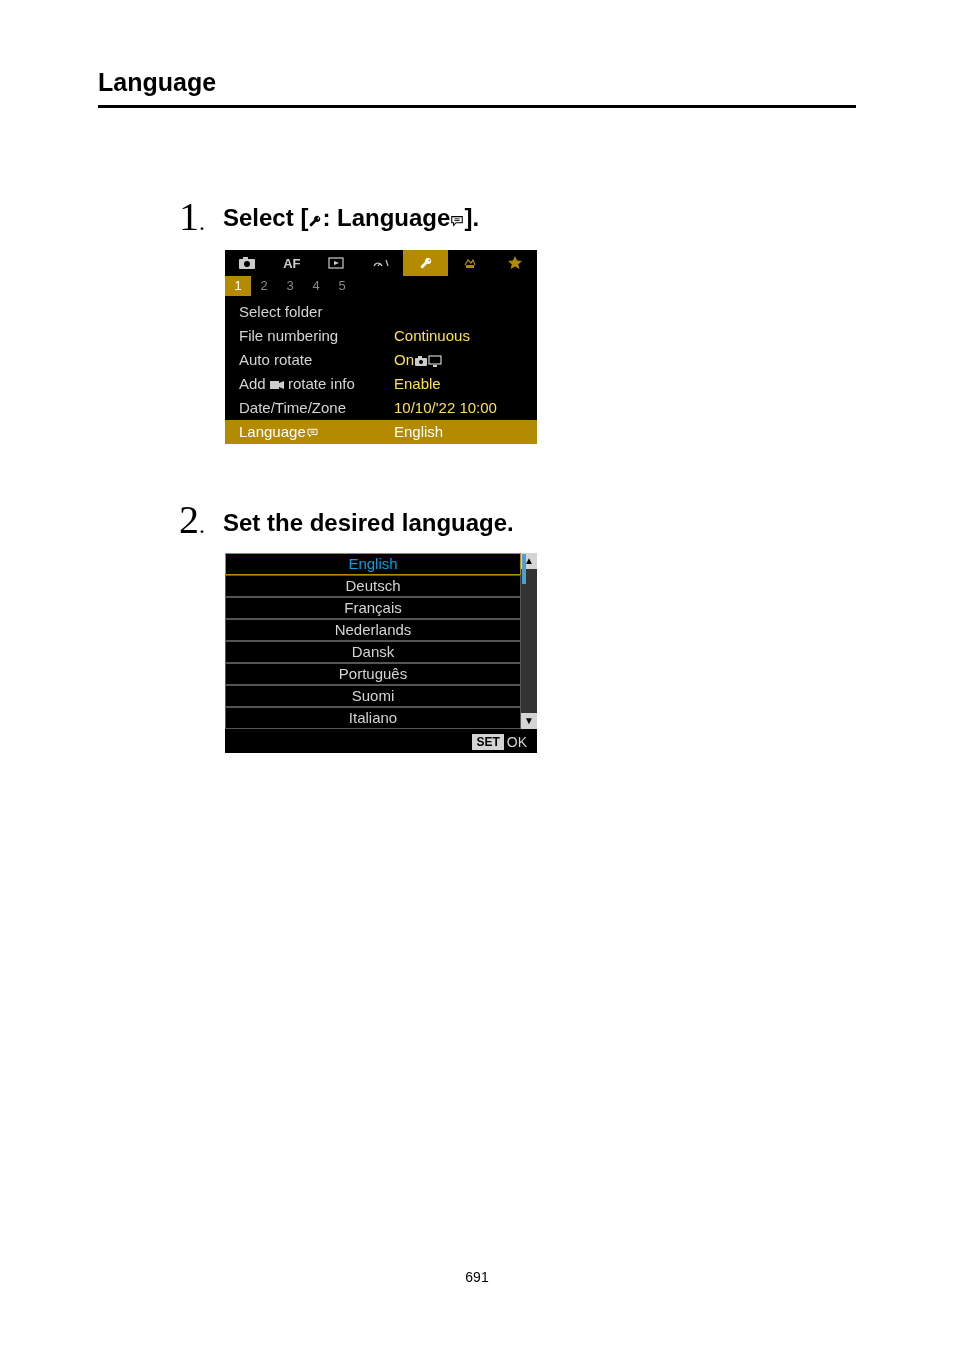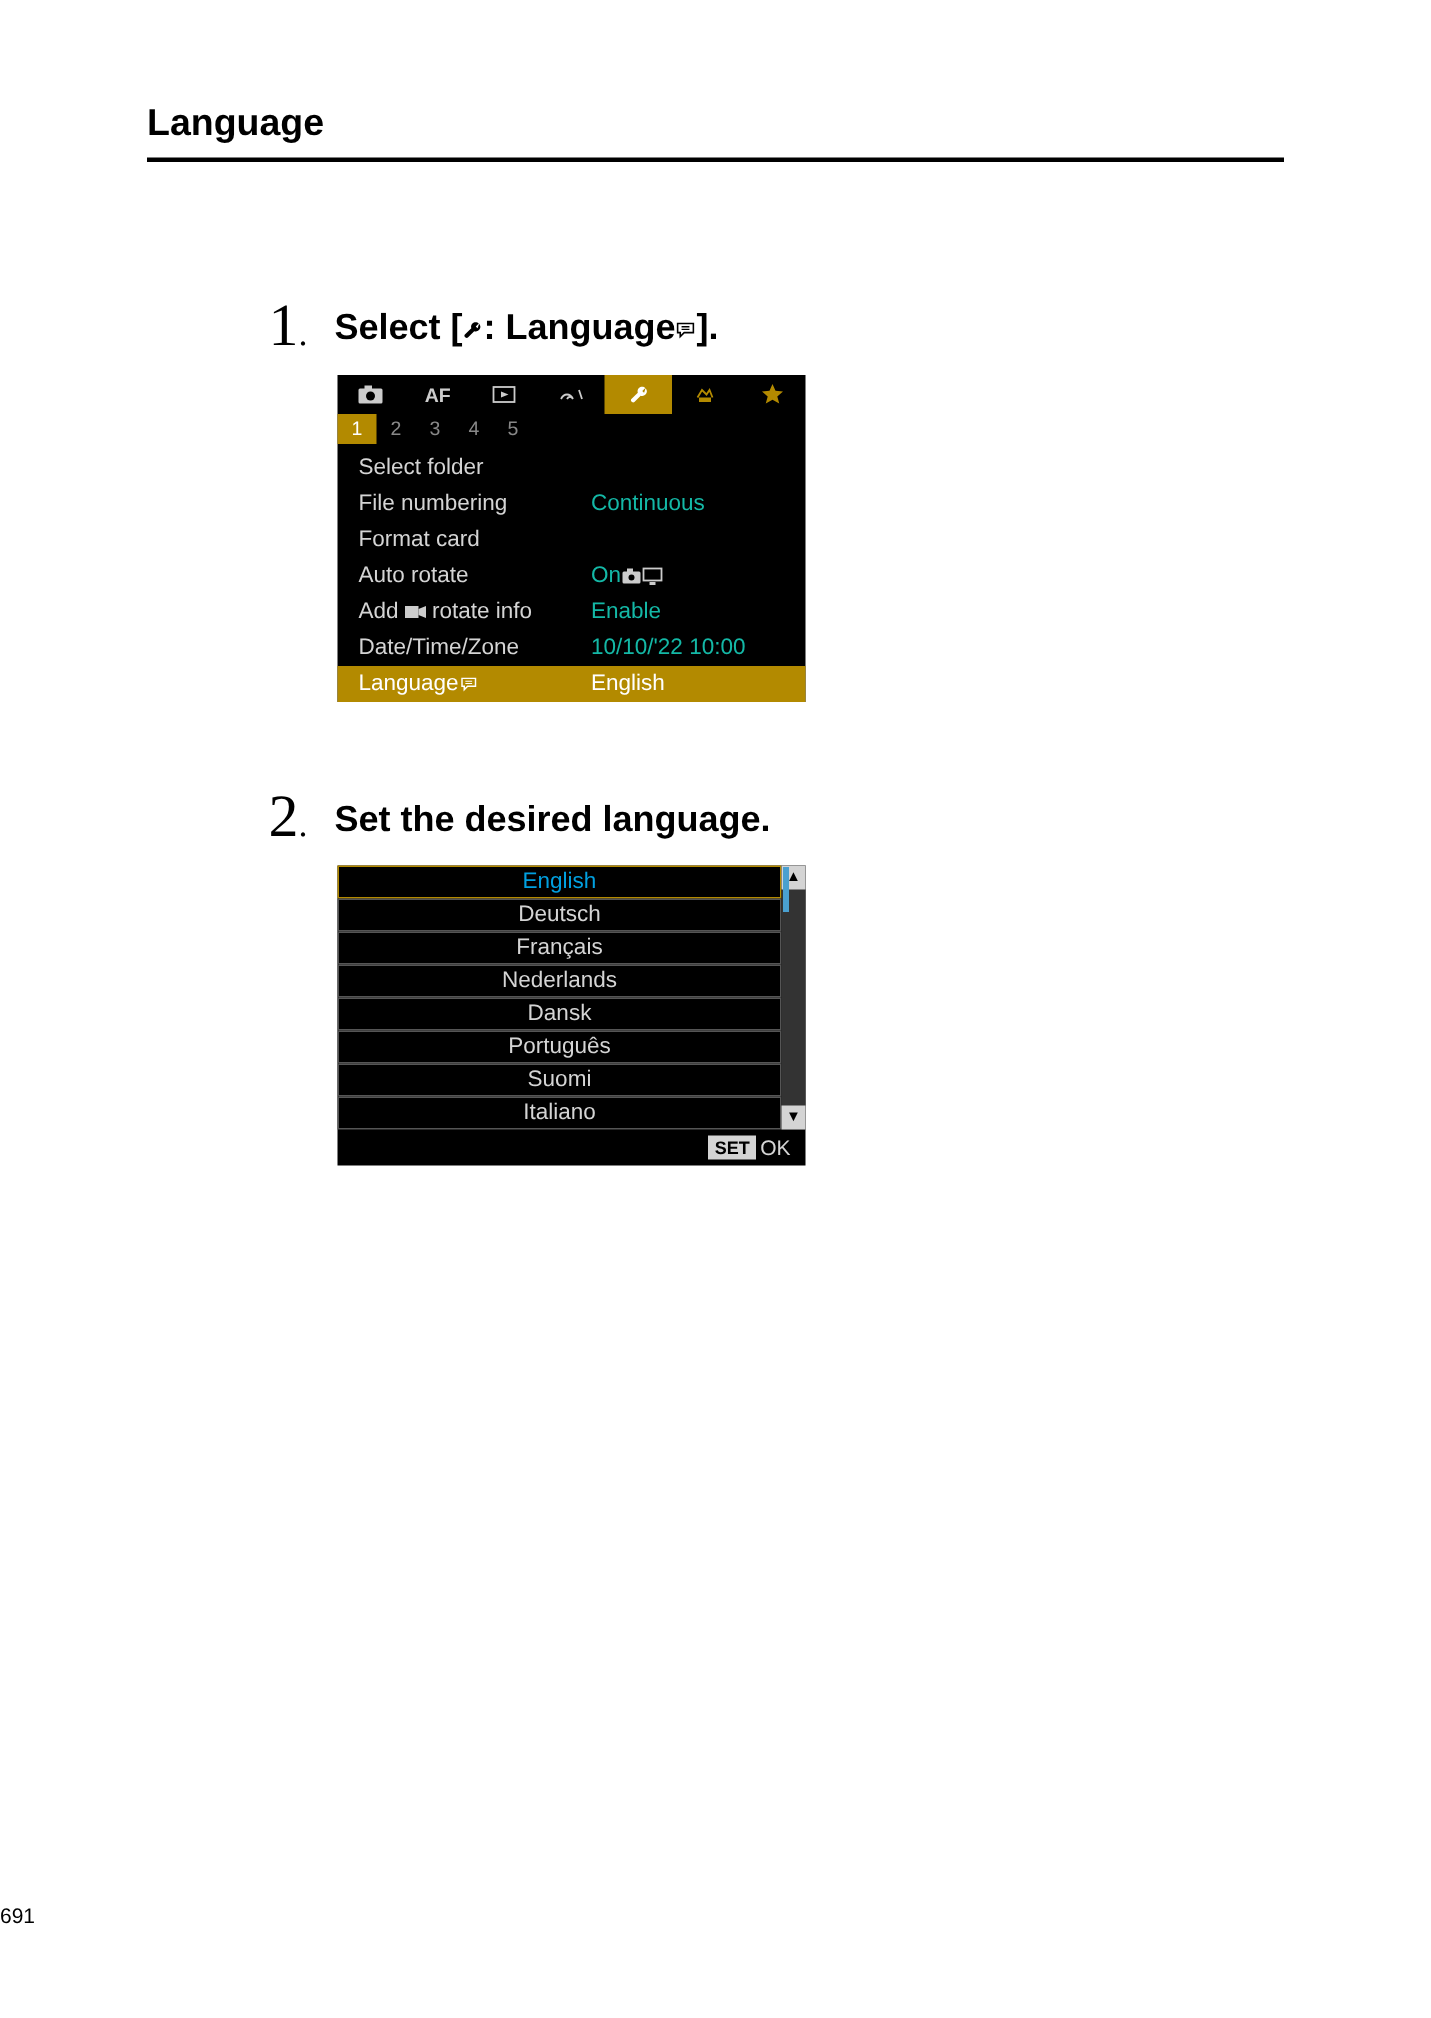--- a/index.html
+++ b/index.html
@@ -98,21 +98,21 @@
     }
     .menu-label {
       width: 155px;
       color: #d4d4d4;
     }
     .menu-row.highlighted .menu-label,
     .menu-row.highlighted .menu-value {
       color: #fff;
     }
     .menu-value {
-      color: #14b8a6;
+      color: #fde047;
     }
     .step2 {
       margin-top: 52px;
     }
     .lang-screenshot {
       margin: 10px 0 0 60px;
       width: 312px;
       background: #000;
       font-family: Arial, sans-serif;
       color: #d4d4d4;
@@ -181,21 +181,21 @@
       font-weight: bold;
     }
     .ok-text {
       color: #d4d4d4;
       font-size: 14px;
     }
     .page-number {
       position: absolute;
       bottom: 60px;
       width: 100%;
-      text-align: left;
+      text-align: center;
       font-size: 14px;
     }
   </style>
 </head>
 <body>
 
 <div class="page-title">Language</div>
 <div class="hr"></div>
 
 <div class="content">
@@ -261,23 +261,20 @@
       <div class="page-tab">4</div>
       <div class="page-tab">5</div>
     </div>
     <div class="menu-list">
       <div class="menu-row">
         <div class="menu-label">Select folder</div>
       </div>
       <div class="menu-row">
         <div class="menu-label">File numbering</div>
         <div class="menu-value">Continuous</div>
-      </div>
-      <div class="menu-row">
-        <div class="menu-label">Format card</div>
       </div>
       <div class="menu-row">
         <div class="menu-label">Auto rotate</div>
         <div class="menu-value">
           <span>On</span><svg width="14" height="12" viewBox="0 0 14 12" style="vertical-align:middle">
               <rect x="1" y="3" width="12" height="8" rx="1" fill="#ccc"></rect>
               <rect x="4" y="1" width="4" height="3" fill="#ccc"></rect>
               <circle cx="7" cy="7" r="2" fill="#000"></circle>
             </svg><svg width="14" height="12" viewBox="0 0 14 12" style="vertical-align:middle">
               <rect x="1" y="1" width="12" height="8" fill="none" stroke="#ccc" stroke-width="1.2"></rect>

